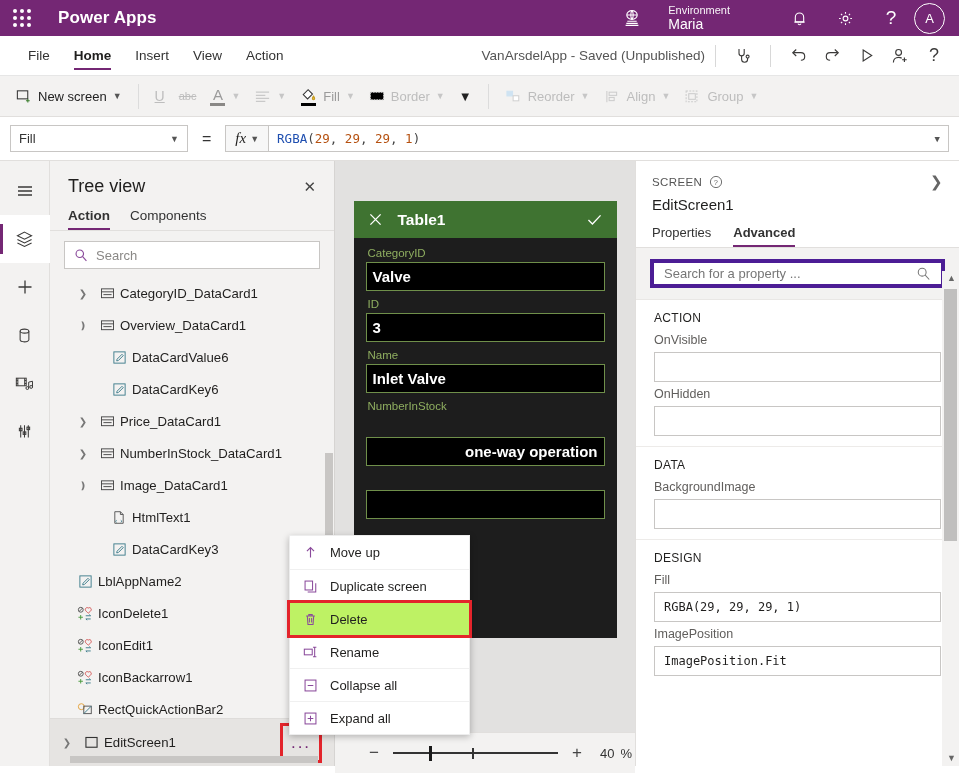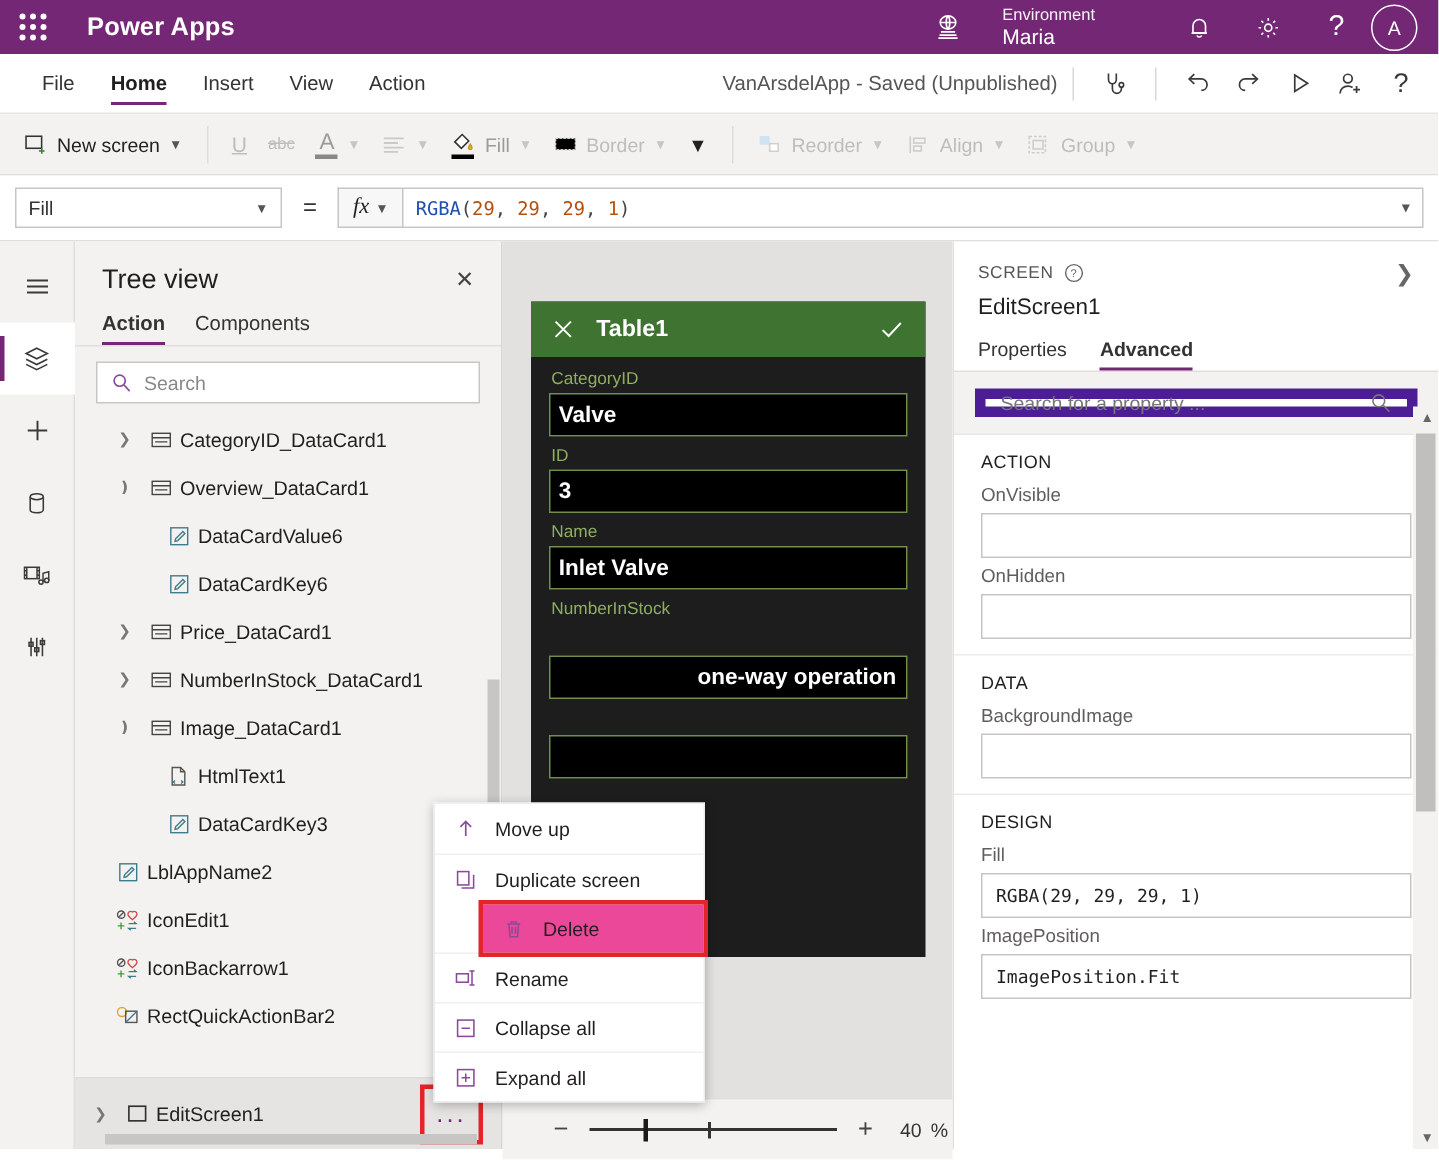--- a/index.html
+++ b/index.html
@@ -199,21 +199,21 @@
   .prop-head { padding:12px 16px 0; }
   .prop-kicker { display:flex; align-items:center; gap:7px; font-size:11.5px; color:#555; letter-spacing:.4px; }
   .prop-collapse { margin-left:auto; color:#666; font-size:15px; }
   .prop-name { font-size:15px; color:#201f1e; margin-top:5px; }
   .prop-tabs { display:flex; padding:0 16px; margin-top:9px; border-bottom:1px solid #e1dfdd; }
   .prop-tab { padding:3px 0 7px; margin-right:22px; font-size:13px; color:#333; position:relative; }
   .prop-tab.active { font-weight:bold; }
   .prop-tab.active::after { content:""; position:absolute; left:0; right:0; bottom:0; height:2.5px; background:#742774; }
   .prop-searchwrap { background:#f3f2f1; padding:11px 14px; border-bottom:1px solid #e9e7e5; }
   .prop-search {
-    height:19px; background:#fff; border:7px solid #4c1d95; display:flex; align-items:center;
+    height:29px; background:#fff; border:4px solid #4c1d95; display:flex; align-items:center;
     padding:0 10px; font-size:13px; color:#767676; justify-content:space-between;
   }
   .prop-body { flex:1; overflow:hidden; }
   .psec { padding:11px 0 10px; border-bottom:1px solid #edebe9; }
   .psec-title { font-size:12px; color:#201f1e; padding:0 18px 3px; letter-spacing:.3px; }
   .pfield { padding:5px 18px 0; }
   .pfield-label { font-size:12.5px; color:#605e5c; padding-bottom:5px; }
   .pfield-input {
     height:30px; border:1px solid #c8c6c4; background:#fff; display:flex; align-items:center;
     padding:0 9px; font-family:"DejaVu Sans Mono", monospace; font-size:12px; color:#201f1e;
@@ -238,21 +238,21 @@
 
   
   .ctxmenu {
     position:absolute; left:289px; top:535px; width:181px; background:#fff;
     box-shadow:0 1.6px 7px rgba(0,0,0,.28); border:1px solid #ededed; z-index:50;
   }
   .ctxitem {
     height:33px; display:flex; align-items:center; gap:11px; padding:0 12px; font-size:13px; color:#201f1e;
   }
   .ctxitem + .ctxitem { border-top:1px solid #f0f0f0; }
-  .ctxitem.hl { background:#ec4899;margin-left:32px; }
+  .ctxitem.hl { background:#bef264; }
   .ctx-ico { width:17px; display:flex; justify-content:center; color:#8a4a9b; }
   .ctx-redbox {
     position:absolute; left:-3px; right:-3px; top:-3px; bottom:-3px;
     border:3px solid #e3242b; pointer-events:none;
   }
   .ctx-rel { position:relative; }
 
   svg { display:block; }
 </style>
 </head>
@@ -627,20 +627,32 @@
       <div class="tnode lvl0b">
         <span class="tico">
           <svg width="16" height="15" viewBox="0 0 17 16" fill="none" stroke-width="1">
             <circle cx="4" cy="4" r="2.6" stroke="#555"></circle>
               <path d="M2.2 5.9L5.9 2.2" stroke="#555"></path>
             <path d="M12 2.2c1.3-1.2 3.2 0 3.2 1.5 0 1.4-2 2.9-3.2 3.9-1.2-1-3.2-2.5-3.2-3.9 0-1.5 1.9-2.7 3.2-1.5z" stroke="#d1504f"></path>
             <path d="M3.9 9.6v4.8M1.5 12h4.8" stroke="#4b9b3f"></path>
             <path d="M9.3 10.4h5.2l-1.4-1.3M14.6 13.8H9.4l1.4 1.3" stroke="#3e7d8c"></path>
           </svg>
         </span>
+        <span>IconDelete1</span>
+      </div>
+      <div class="tnode lvl0b">
+        <span class="tico">
+          <svg width="16" height="15" viewBox="0 0 17 16" fill="none" stroke-width="1">
+            <circle cx="4" cy="4" r="2.6" stroke="#555"></circle>
+              <path d="M2.2 5.9L5.9 2.2" stroke="#555"></path>
+            <path d="M12 2.2c1.3-1.2 3.2 0 3.2 1.5 0 1.4-2 2.9-3.2 3.9-1.2-1-3.2-2.5-3.2-3.9 0-1.5 1.9-2.7 3.2-1.5z" stroke="#d1504f"></path>
+            <path d="M3.9 9.6v4.8M1.5 12h4.8" stroke="#4b9b3f"></path>
+            <path d="M9.3 10.4h5.2l-1.4-1.3M14.6 13.8H9.4l1.4 1.3" stroke="#3e7d8c"></path>
+          </svg>
+        </span>
         <span>IconEdit1</span>
       </div>
       <div class="tnode lvl0b">
         <span class="tico">
           <svg width="16" height="15" viewBox="0 0 17 16" fill="none" stroke-width="1">
             <circle cx="4" cy="4" r="2.6" stroke="#555"></circle>
               <path d="M2.2 5.9L5.9 2.2" stroke="#555"></path>
             <path d="M12 2.2c1.3-1.2 3.2 0 3.2 1.5 0 1.4-2 2.9-3.2 3.9-1.2-1-3.2-2.5-3.2-3.9 0-1.5 1.9-2.7 3.2-1.5z" stroke="#d1504f"></path>
             <path d="M3.9 9.6v4.8M1.5 12h4.8" stroke="#4b9b3f"></path>
             <path d="M9.3 10.4h5.2l-1.4-1.3M14.6 13.8H9.4l1.4 1.3" stroke="#3e7d8c"></path>

